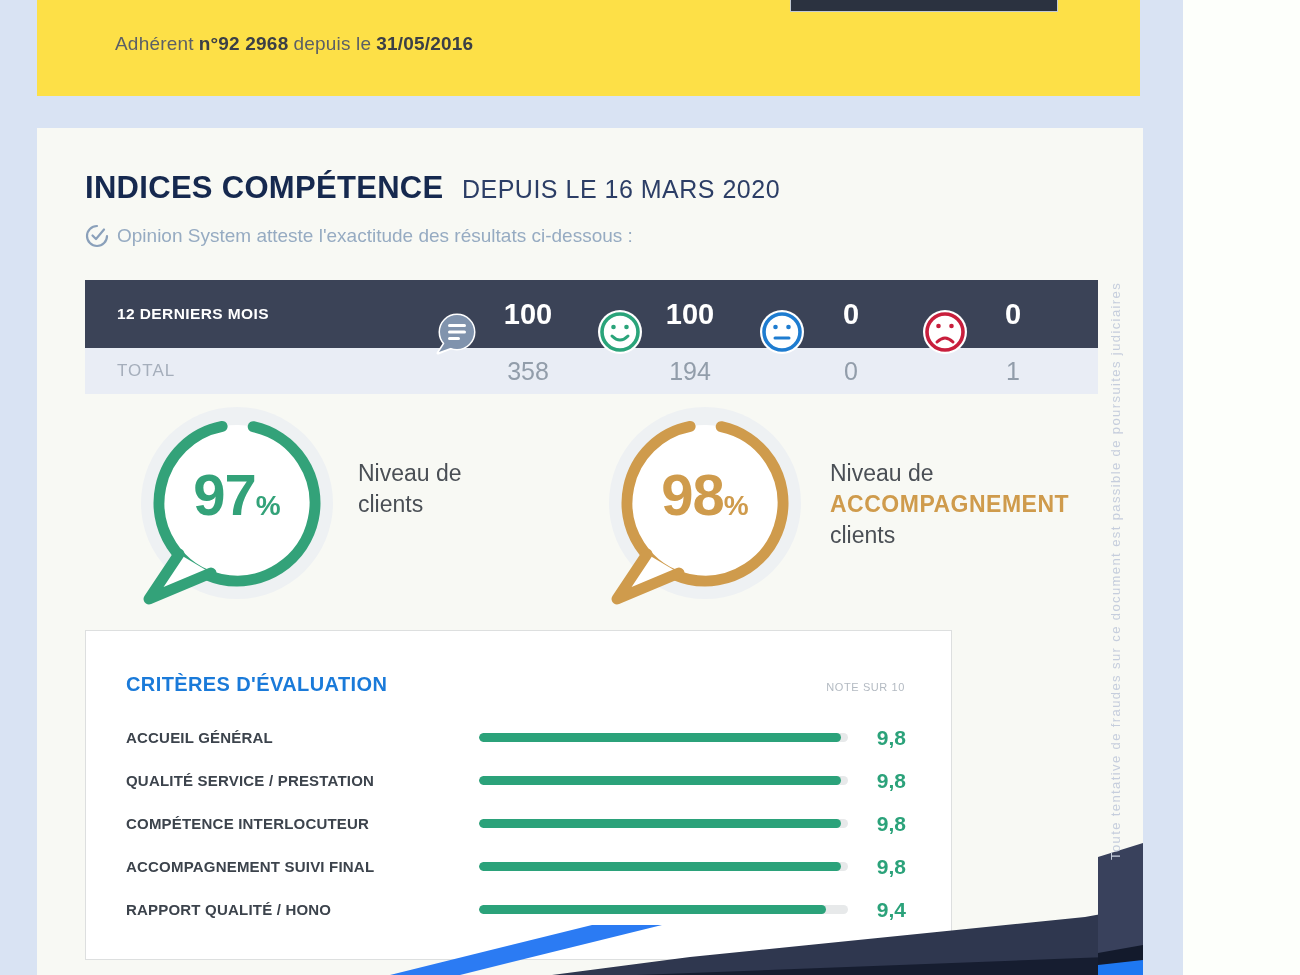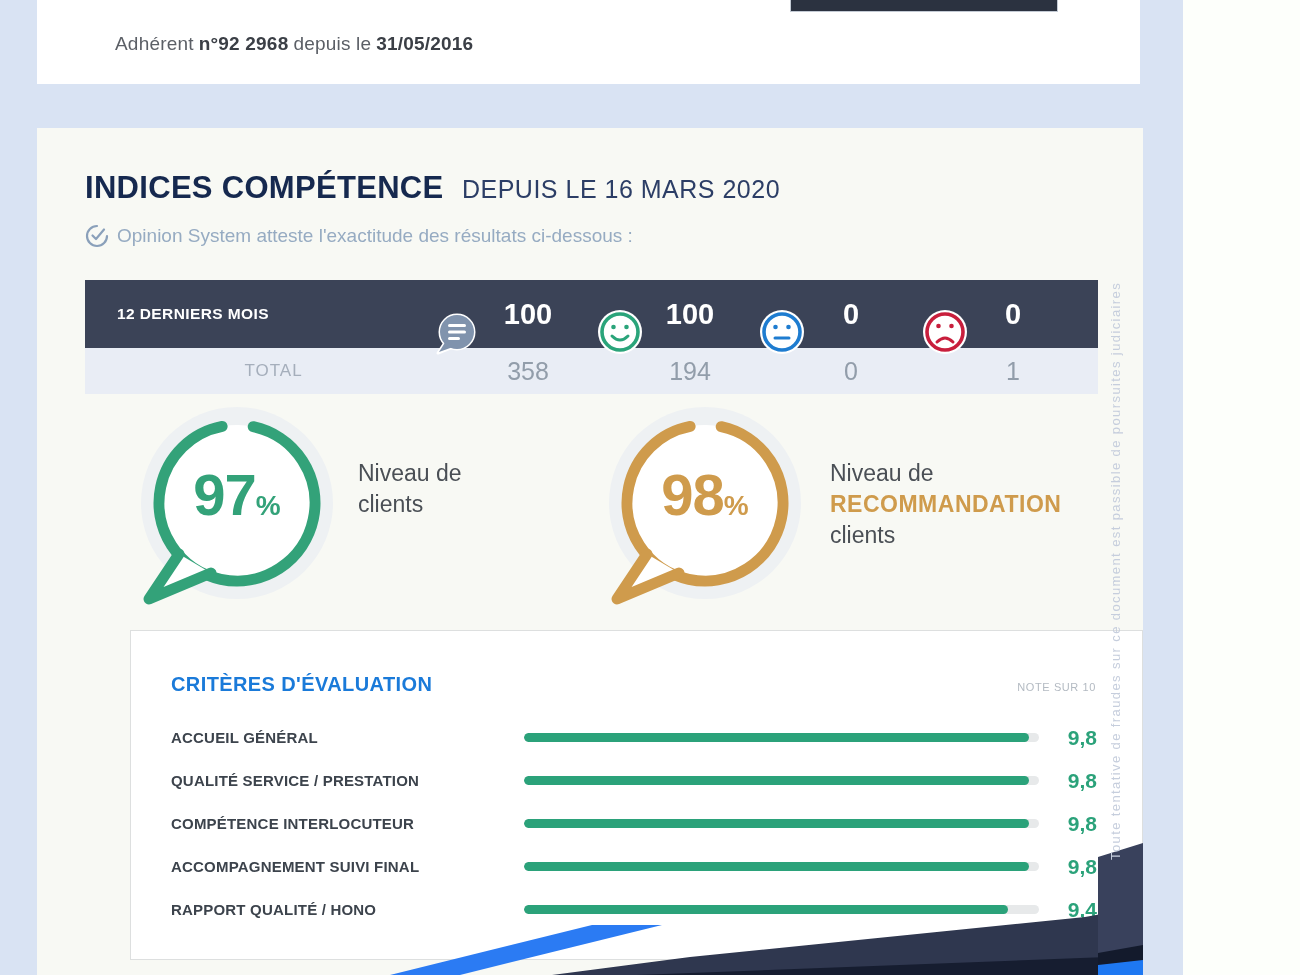--- a/index.html
+++ b/index.html
@@ -1,21 +1,21 @@
 <!DOCTYPE html>
 <html><head>
 <meta charset="utf-8">
 <style>
   * { margin:0; padding:0; box-sizing:border-box; }
   html,body { width:1300px; height:975px; font-family:"Liberation Sans", sans-serif; }
   .viewport { position:relative; width:1300px; height:975px; background:#d9e3f3; overflow:hidden; }
   .bg-right-white { position:absolute; left:1183px; top:0; width:117px; height:975px; background:#fdfffb; }
 
   
-  .top-card { position:absolute; left:37px; top:0; width:1103px; height:84px; background:#ffffff; }
+  .top-card { position:absolute; left:37px; top:0; width:1103px; height:96px; background:#fde047; }
   .top-dark-bar { position:absolute; left:753px; top:0; width:268px; height:12px; background:#2b3240;
                   border:1px solid #c3cad4; border-top:none; }
   .membership { position:absolute; left:78px; top:33px; font-size:19px; color:#5b5f66; letter-spacing:.2px; }
   .membership b { color:#3b3f46; }
   .membership span, .membership b { margin-right:5px; }
 
   
   .main-card { position:absolute; left:37px; top:128px; width:1106px; height:847px;
                background:#f8f9f4; overflow:hidden; }
 
@@ -23,21 +23,21 @@
   .title-main { display:inline; font-size:31px; font-weight:bold; color:#16294f; letter-spacing:.3px; }
   .title-sub  { display:inline; font-size:25px; font-weight:normal; color:#2c3e66; margin-left:14px; letter-spacing:.5px; }
   .attest-row { position:absolute; left:48px; top:96px; display:flex; align-items:center; gap:8px;
                 color:#96abc2; font-size:19px; }
 
   
   .score-table { position:absolute; left:48px; top:152px; width:1013px; }
   .score-header { position:relative; height:68px; background:#3b4357; display:flex; align-items:center; }
   .score-total  { position:relative; height:46px; background:#e9edf5; display:flex; align-items:center; }
   .row-label { width:345px; padding-left:32px; font-size:15.5px; font-weight:bold; color:#ffffff; letter-spacing:.4px; }
-  .row-label.total { font-weight:normal; font-size:17px; color:#a5aebb; letter-spacing:1px;text-align:center; }
+  .row-label.total { font-weight:normal; font-size:17px; color:#a5aebb; letter-spacing:1px; }
   .hval, .tval { position:absolute; width:110px; text-align:center; }
   .hval { font-size:29px; font-weight:bold; color:#ffffff; }
   .tval { font-size:25px; color:#929daa; }
   .c0 { left:388px; } .c1 { left:550px; } .c2 { left:711px; } .c3 { left:873px; }
   .tbl-icon { position:absolute; width:46px; height:46px; top:29px; z-index:2; }
   .i0 { left:349px; } .i1 { left:512px; } .i2 { left:674px; } .i3 { left:837px; }
 
   
   .badge { position:absolute; width:210px; height:210px; }
   .badge-sat { left:95px; top:275px; }
@@ -48,22 +48,22 @@
   .badge-sat .badge-num { color:#33a279; }
   .badge-rec .badge-num { color:#cf9b4c; }
   .badge-text { position:absolute; top:330px; font-size:23px; color:#4a4f55; line-height:31px; }
   .bt-sat { left:321px; }
   .bt-rec { left:793px; }
   .badge-text .accent { font-weight:bold; letter-spacing:.5px; }
   .bt-sat .accent { color:#33a279; }
   .bt-rec .accent { color:#cf9b4c; }
 
   
-  .criteria-card { position:absolute; left:48px; top:502px; width:1013px; height:330px;
-                   background:#ffffff; border:1px solid #dddfdf;margin-left:45px; }
+  .criteria-card { position:absolute; left:48px; top:502px; width:867px; height:330px;
+                   background:#ffffff; border:1px solid #dddfdf; }
   .criteria-title { position:absolute; left:40px; top:42px; font-size:20px; font-weight:bold;
                     color:#1a7ad9; letter-spacing:.4px; }
   .scale-note { position:absolute; right:46px; top:50px; font-size:11px; color:#b3bac2; letter-spacing:.6px; }
   .criteria-rows { position:absolute; left:40px; right:45px; top:85px; }
   .crit-row { display:flex; align-items:center; height:43px; }
   .crit-label { width:353px; font-size:15px; font-weight:bold; color:#3c434c; letter-spacing:.2px; }
   .crit-track { flex:1; height:9px; background:#e7e9ea; border-radius:5px; overflow:hidden; }
   .crit-fill { height:9px; background:#2ba27a; border-radius:5px; }
   .crit-val { width:58px; text-align:right; font-size:21px; font-weight:bold; color:#2ba27a; }
 
@@ -188,21 +188,21 @@
       <svg width="210" height="210" viewBox="0 0 210 210">
         <circle cx="105" cy="100" r="96" fill="#eef1f3"></circle>
         <circle cx="105" cy="100" r="78" fill="#ffffff" stroke="#cf9b4c" stroke-width="11" stroke-dasharray="458 32" transform="rotate(-78 105 100)" stroke-linecap="round"></circle>
         <path d="M47 151 L17 196 L79 170" fill="#ffffff" stroke="#cf9b4c" stroke-width="11" stroke-linejoin="round" stroke-linecap="round"></path>
         <circle cx="105" cy="103" r="66" fill="#ffffff"></circle>
       </svg>
       <div class="badge-num"><span class="val">98</span><span class="unit">%</span></div>
     </div>
     <div class="badge-text bt-rec">
       <div>Niveau de</div>
-      <div class="accent">RECOMMANDATION</div>
+      <div class="accent">ACCOMPAGNEMENT</div>
       <div>clients</div>
     </div>
 
     <div class="criteria-card">
       <div class="criteria-title">CRITÈRES D'ÉVALUATION</div>
       <div class="scale-note">NOTE SUR 10</div>
       <div class="criteria-rows">
         <div class="crit-row">
           <span class="crit-label">ACCUEIL GÉNÉRAL</span>
           <span class="crit-track">

